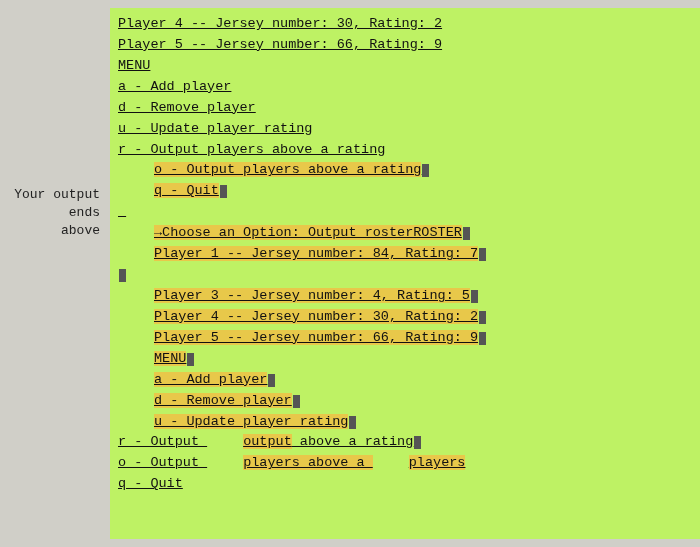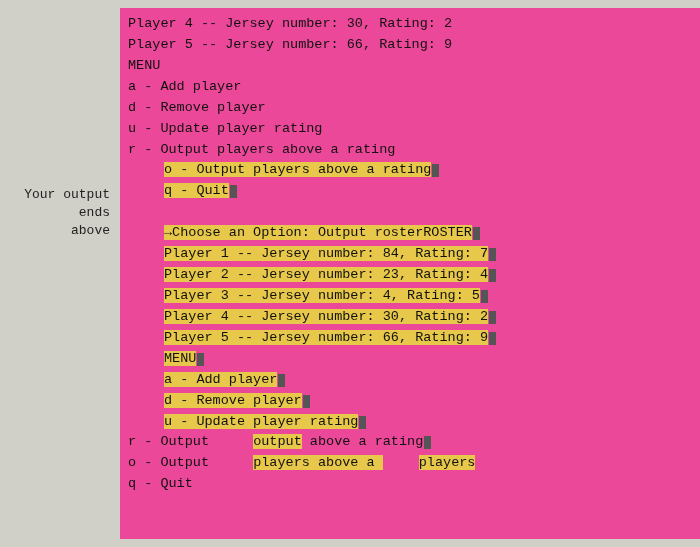--- a/index.html
+++ b/index.html
@@ -14,43 +14,44 @@
     }
 
     .outer {
       display: flex;
       width: 700px;
       height: 547px;
       padding: 8px 0;
     }
 
     .left-label {
-      width: 120px;
+      width: 110px;
       display: flex;
       flex-direction: column;
       align-items: flex-end;
       padding-right: 10px;
       padding-top: 178px;
     }
 
     .left-label-text {
       font-size: 13px;
       color: #222;
       line-height: 1.4;
       text-align: right;
     }
 
     .terminal {
       flex: 1;
-      background: #ec4899;
+      background: #bef264;
       padding: 6px 8px;
       line-height: 1.55;
       color: #111;
       overflow: hidden;
       position: relative;
+      text-decoration: underline;
     }
 
     .line {
       display: block;
       white-space: pre;
     }
 
     .cursor-end::after {
       content: '';
       display: inline-block;
@@ -94,21 +95,21 @@
 
     <span class="line"><span class="hl">o - Output players above a rating</span><span class="cursor-end"></span></span>
 
     <span class="line"><span class="hl">q - Quit</span><span class="cursor-end"></span></span>
 
     <span class="line"> </span>
 
     <span class="line prompt-line"><span class="hl">→Choose an Option: Output rosterROSTER</span><span class="cursor-end"></span></span>
 
     <span class="line"><span class="hl">Player 1 -- Jersey number: 84, Rating: 7</span><span class="cursor-end"></span></span>
-    <span class="line"><span class="hl">Player 2 -- Jersey number: 23, Rating: 4</span><span class="cursor-end"></span></span>
+    <span class="line"><span class="cursor-end"></span></span>
     <span class="line"><span class="hl">Player 3 -- Jersey number: 4, Rating: 5</span><span class="cursor-end"></span></span>
     <span class="line"><span class="hl">Player 4 -- Jersey number: 30, Rating: 2</span><span class="cursor-end"></span></span>
     <span class="line"><span class="hl">Player 5 -- Jersey number: 66, Rating: 9</span><span class="cursor-end"></span></span>
     <span class="line"><span class="hl">MENU</span><span class="cursor-end"></span></span>
 
     <span class="line"><span class="hl">a - Add player</span><span class="cursor-end"></span></span>
 
     <span class="line"><span class="hl">d - Remove player</span><span class="cursor-end"></span></span>
 
     <span class="line"><span class="hl">u - Update player rating</span><span class="cursor-end"></span></span>

